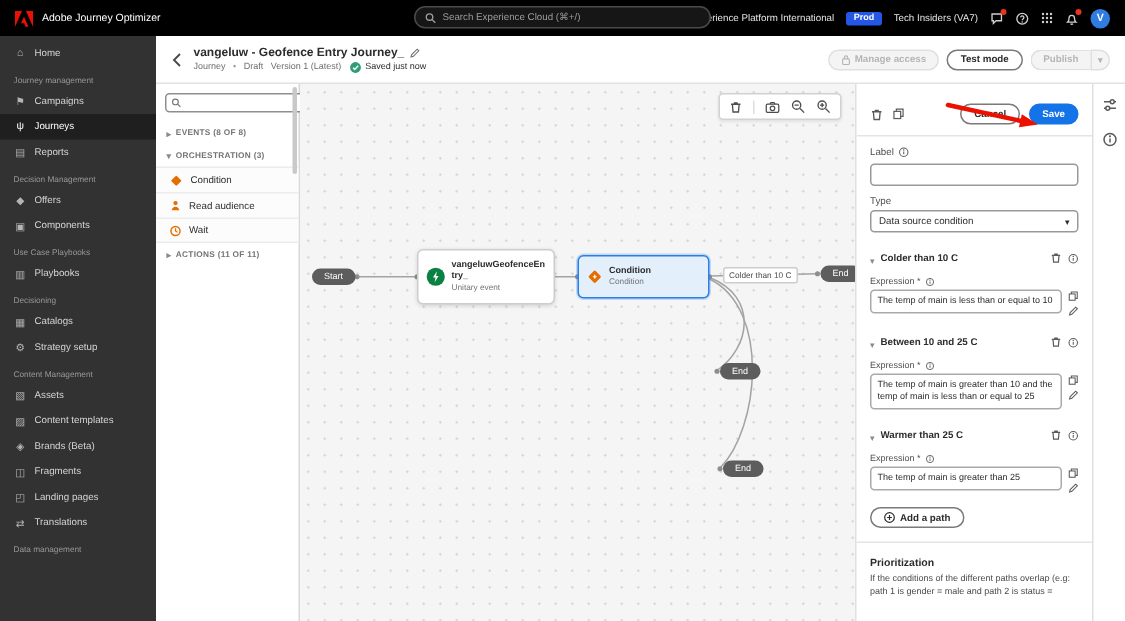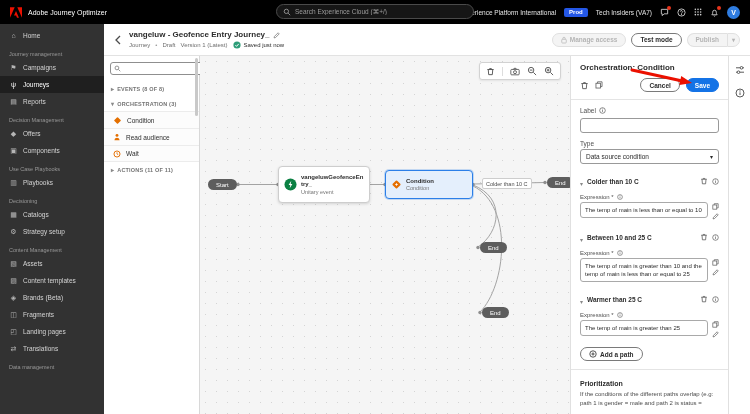--- a/index.html
+++ b/index.html
@@ -460,21 +460,20 @@
                 <circle cx="4.5" cy="4.5" r="3" fill="none" stroke="currentColor"></circle>
                 <line x1="7" y1="7" x2="10" y2="10" stroke="currentColor"></line>
                 <line x1="3" y1="4.5" x2="6" y2="4.5" stroke="currentColor"></line>
                 <line x1="4.5" y1="3" x2="4.5" y2="6" stroke="currentColor"></line>
               </svg>
             </span>
         </div>
       </div>
 
       <div class="inspector">
-        <div class="insp-title">Orchestration: Condition</div>
         <div class="insp-actions">
           <span class="sm-icon">
               <svg width="9" height="9" viewBox="0 0 10 10">
                 <path d="M1.5 2.8h7M4 2.8V1.8h2v1M2.5 2.8l.5 5.7h4l.5-5.7" fill="none" stroke="currentColor"></path>
               </svg>
             </span>
           <span class="sm-icon">
               <svg width="8" height="8" viewBox="0 0 10 10">
                 <rect x="1.2" y="2.8" width="5.6" height="6" fill="none" stroke="currentColor"></rect>
                 <path d="M3.2 2.8V1h5.6v6h-1.8" fill="none" stroke="currentColor"></path>

